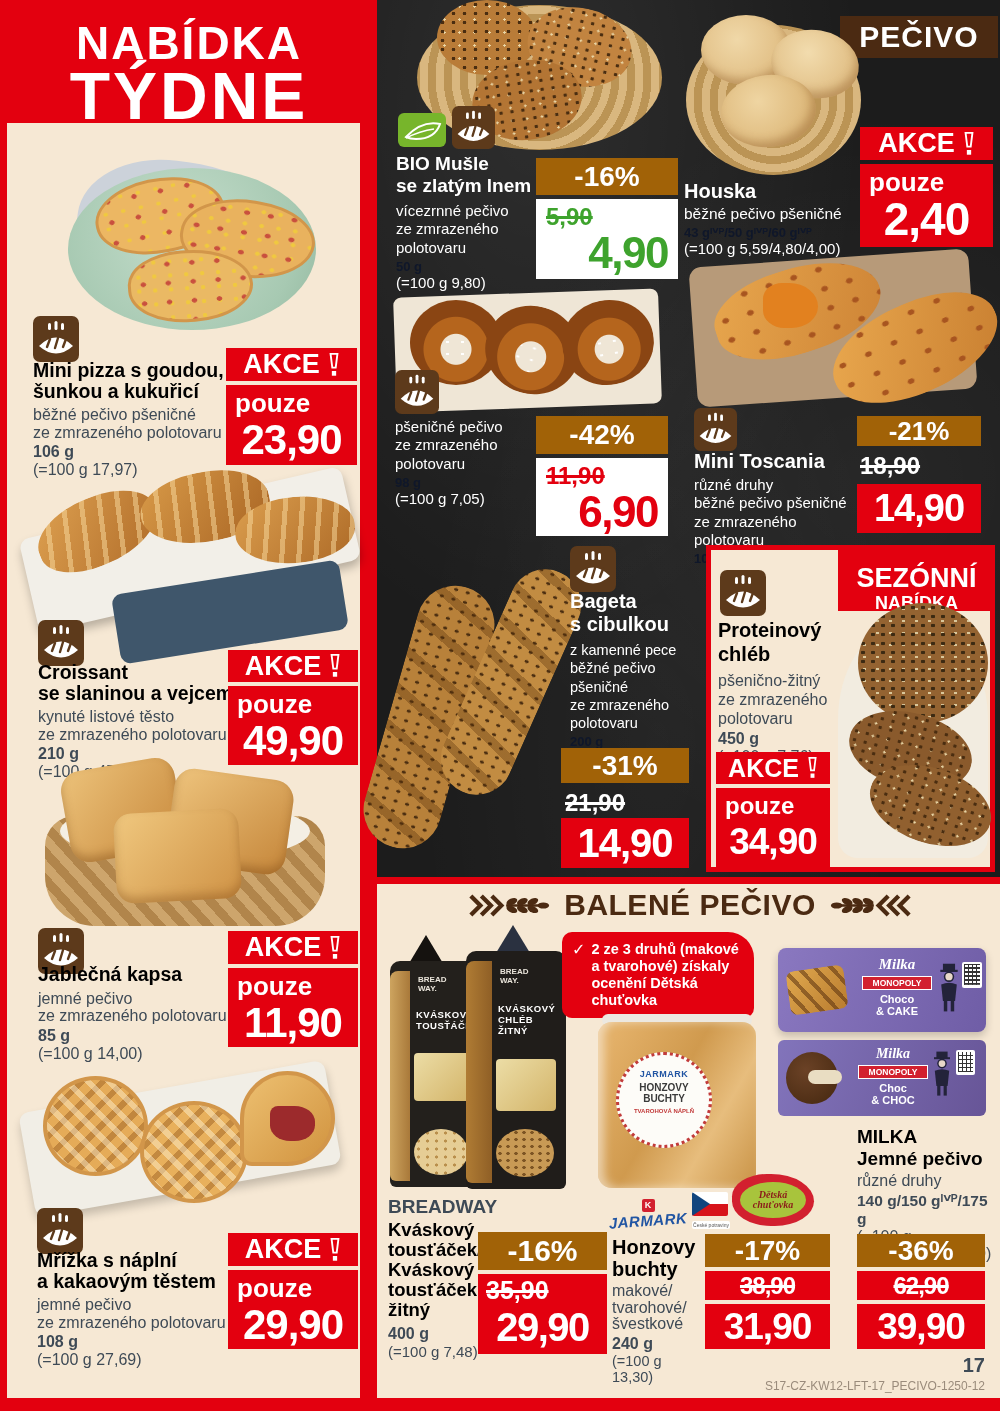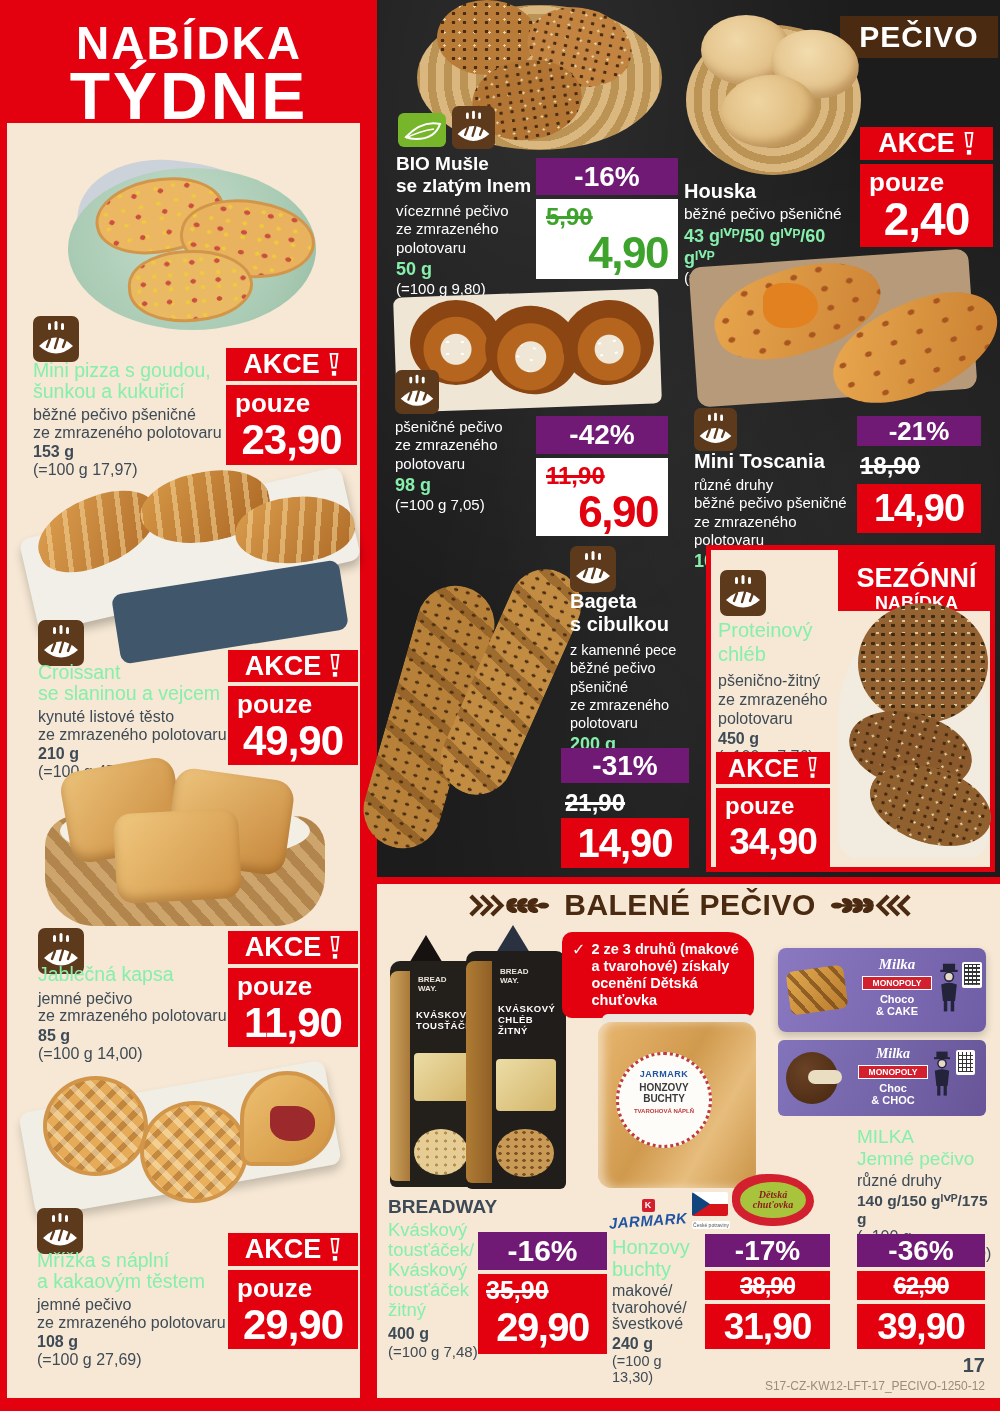--- a/index.html
+++ b/index.html
@@ -5,33 +5,33 @@
   *{margin:0;padding:0;box-sizing:border-box}
   body{background:#555;font-family:"Liberation Sans","DejaVu Sans",sans-serif}
   .page{position:relative;width:1000px;height:1411px;background:#e3000f;overflow:hidden;margin:0 auto}
   .abs{position:absolute}
   .cream{background:#f6e8d4}
   .darkbg{background:#1c1c1c;background-image:radial-gradient(ellipse at 25% 12%,rgba(255,255,255,.08),transparent 50%),radial-gradient(ellipse at 78% 55%,rgba(255,255,255,.05),transparent 55%),radial-gradient(ellipse at 45% 85%,rgba(255,255,255,.04),transparent 50%)}
   .pre{white-space:pre-line}
   .ltitle{left:0;width:378px;text-align:center;color:#fff;font-weight:bold;letter-spacing:2px}
   .l1{top:16px;font-size:46px}
   .l2{top:58px;font-size:66px;letter-spacing:3px}
-  .title-l{font-size:19.5px;line-height:20.5px;font-weight:normal;color:#86efac;white-space:pre-line;margin-bottom:5px}
+  .title-l{font-size:19.5px;line-height:20.5px;font-weight:bold;color:#000000;white-space:pre-line;margin-bottom:5px}
   .desc-l{font-size:16px;line-height:17.5px;color:#3e4a56;white-space:pre-line}
   .wgt-l{font-size:16px;font-weight:bold;color:#3e4a56;margin-top:2px}
   .unit-l{font-size:16px;color:#3e4a56}
   .title-d{font-size:20px;line-height:23px;font-weight:bold;color:#fff;white-space:pre-line;margin-bottom:5px}
   .desc-d{font-size:15px;line-height:18.3px;color:#fff;white-space:pre-line}
-  .wgt-d{font-size:18px;font-weight:bold;color:#86efac;margin-top:2px}
+  .wgt-d{font-size:13px;font-weight:bold;color:#0f172a;margin-top:2px}
   .unit-d{font-size:15px;color:#fff}
   .akce{display:flex;align-items:center;justify-content:center;gap:8px;background:#e3000f;color:#fff;font-weight:bold;font-size:27px}
   .pouze{background:#e3000f;color:#fff;padding:3px 9px}
   .pz{font-size:26px;font-weight:bold;line-height:30px}
   .pr{font-size:42px;font-weight:bold;text-align:center;line-height:44px;letter-spacing:-1px}
-  .disc{background:#701a75;color:#fff;font-weight:bold;font-size:28px;display:flex;align-items:center;justify-content:center}
+  .disc{background:#a16207;color:#fff;font-weight:bold;font-size:28px;display:flex;align-items:center;justify-content:center}
   .wbox{background:#fff;padding:4px 10px}
   .old{font-weight:bold;text-decoration:line-through;text-decoration-thickness:3px;font-size:24px;line-height:27px}
   .big{font-weight:bold;letter-spacing:-1.5px;text-align:right;font-size:44px;line-height:46px}
   .redpr{background:#e3000f;color:#fff;display:flex;align-items:center;justify-content:center;font-weight:bold;letter-spacing:-1px}
   .bicon{width:46px;height:46px;display:block}
   .banner-brown{background:#4b2a12;color:#fff;font-weight:bold;display:flex;align-items:center;justify-content:center;letter-spacing:1px}
   .sez-card{background:#f6e8d4;border:5px solid #e3000f}
   .sez-banner{background:#e3000f;color:#fff;text-align:center;padding-top:18px}
   .callout{background:#e3000f;border-radius:10px 26px 10px 10px;color:#fff;font-size:14.5px;line-height:17px;font-weight:bold;padding:9px 10px;display:flex;gap:6px}
   .ph{position:absolute}
@@ -67,21 +67,21 @@
         <line x1="17" y1="23" x2="14" y2="31"></line>
         <line x1="25" y1="22" x2="22" y2="32"></line>
         <line x1="33" y1="23" x2="30" y2="31"></line>
       </g>
     </svg>
   <div class="abs" style="left:33px;top:360px;width:195px">
     <div class="title-l">Mini pizza s goudou,
 šunkou a kukuřicí</div>
     <div class="desc-l">běžné pečivo pšeničné
 ze zmrazeného polotovaru</div>
-    <div class="wgt-l">153 g</div>
+    <div class="wgt-l">106 g</div>
     <div class="unit-l">(=100 g 17,97)</div>
   </div>
   <div class="abs akce" style="left:226px;top:348px;width:131px;height:33px">
       <span>AKCE</span>
       <svg viewBox="0 0 14 30" style="width:12px;height:26px">
         <path d="M3 2 H11 L9 18 H5 Z" fill="none" stroke="#fff" stroke-width="2.2"></path>
         <rect x="4.5" y="22" width="5" height="5.5" fill="#fff"></rect>
       </svg>
     </div>
   <div class="abs pouze" style="left:226px;top:385px;width:131px;height:80px">

